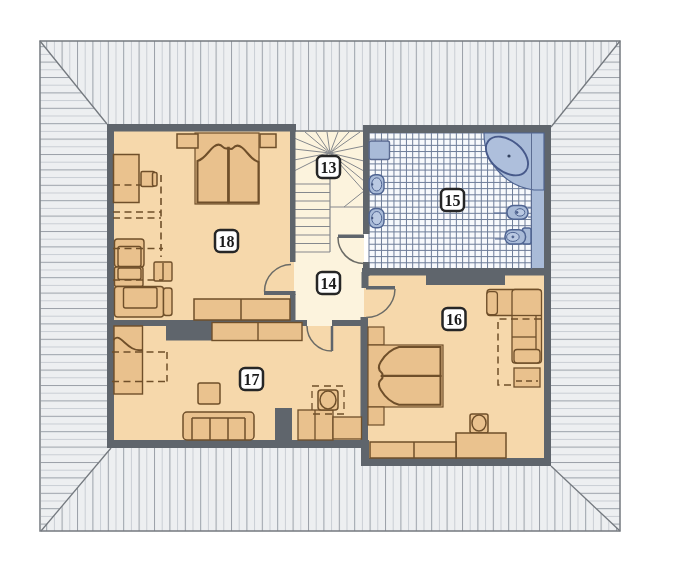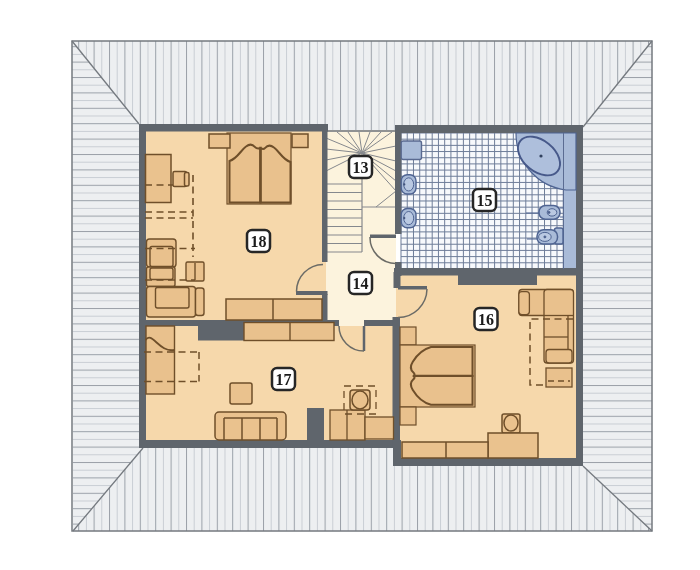--- a/index.html
+++ b/index.html
@@ -1,16 +1,16 @@
 <!DOCTYPE html>
 <html><head>
 <meta charset="utf-8">
 <style>
   html,body{margin:0;padding:0;background:#ffffff;}
-  .wrap{width:656px;height:570px;position:relative;font-family:"Liberation Sans",sans-serif;padding-left:32px;}
+  .wrap{width:656px;height:570px;position:relative;font-family:"Liberation Sans",sans-serif;}
 </style>
 </head>
 <body>
 <div class="wrap">
 <svg width="700" height="570" viewBox="0 0 700 570">
 <defs>
   <pattern id="roofV" width="15.4" height="20" patternUnits="userSpaceOnUse">
     <rect width="15.4" height="20" fill="#edeff1"></rect>
     <rect x="0" width="1" height="20" fill="#9ba1a9"></rect>
     <rect x="7.7" width="0.9" height="20" fill="#c6cbd1"></rect>

